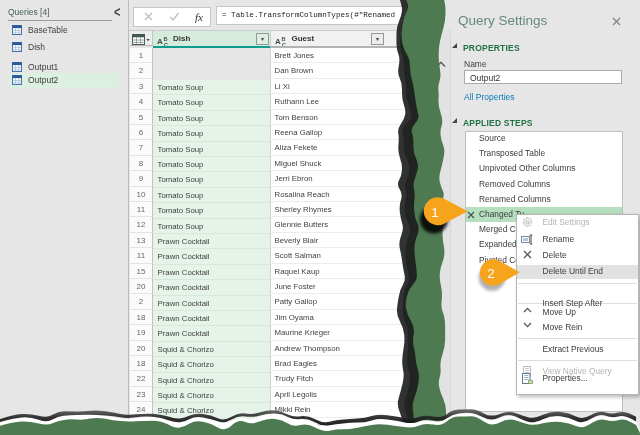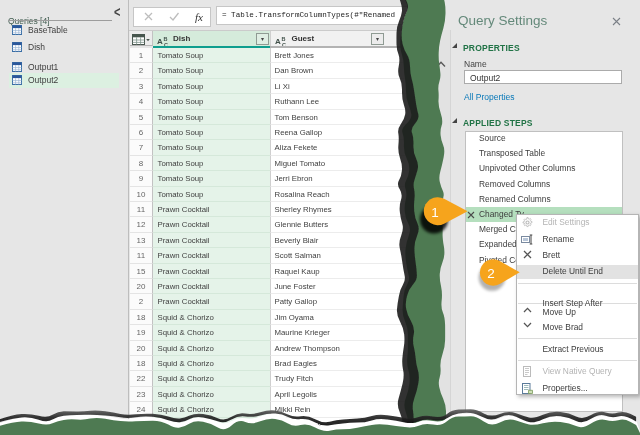--- a/index.html
+++ b/index.html
@@ -13,39 +13,39 @@
 .tri { position:absolute; left:452px; width:0; height:0; border-left:5px solid transparent; border-bottom:5px solid #444; }
 #nm-lbl { position:absolute; left:464px; top:59px; font-size:8.5px; color:#444; }
 #nm-box { position:absolute; left:464px; top:69.5px; width:158px; height:14.5px; background:#fff; border:1px solid #ababab; font-size:8.5px; color:#333; padding:2px 0 0 5px; }
 #allprops { position:absolute; left:464px; top:91.5px; font-size:8.5px; color:#0878b8; }
 #stepsbox { position:absolute; left:464.5px; top:130.5px; width:158px; height:281px; background:#fff; border:1px solid #c0c0c0; }
 .step { position:absolute; left:479px; width:140px; height:15.2px; font-size:8.4px; color:#3c3c3c; line-height:15.2px; white-space:nowrap; }
 #chgrow { position:absolute; left:465.5px; top:206.7px; width:156px; height:15.4px; background:#b5dfbe; }
 #chgx { position:absolute; left:466.5px; top:210.5px; line-height:0; }
 
 #lpanel { position:absolute; left:0; top:0; width:129px; height:435px; background:#e6e6e6; border-right:1px solid #bdbdbd; }
-#q-hdr { position:absolute; left:8px; top:16px; font-size:8.5px; color:#435e52; }
+#q-hdr { position:absolute; left:8px; top:7px; font-size:8.5px; color:#435e52; }
 #q-underline { position:absolute; left:8px; top:19.5px; width:104px; height:1px; background:#9d9d9d; }
 #q-collapse { position:absolute; left:114px; top:6px; font-size:11px; font-weight:bold; color:#444; transform:scaleY(1.3); }
 #q-sel { position:absolute; left:9px; top:73.4px; width:110px; height:14.3px; background:#dcf0e1; }
 .qitem { position:absolute; left:12px; height:14px; font-size:8.5px; color:#404040; display:flex; align-items:center; }
 .qico { margin-right:6px; display:inline-flex; }
 
 #fbtns { position:absolute; left:132.5px; top:6.5px; width:78px; height:20.5px; background:#fff; border:1px solid #c6c6c6; }
 .fb { position:absolute; top:6.5px; height:20.5px; display:flex; align-items:center; justify-content:center; }
 #fx-input { position:absolute; left:216px; top:6px; width:196px; height:19px; background:#fff; border:1px solid #c6c6c6; font-family:"Liberation Mono",monospace; font-size:7.6px; color:#222; line-height:17px; padding-left:5px; white-space:nowrap; overflow:hidden; }
 #selall { position:absolute; left:130px; top:30.5px; width:23px; height:15px; background:#ececec; border-right:1px solid #c2c2c2; border-bottom:1px solid #b5b5b5; }
 #hdr-dish { position:absolute; left:153px; top:30.5px; width:116.5px; height:15px; background:#d5ebdb; }
 #hdr-dish-ul { position:absolute; left:153px; top:45.5px; width:116.5px; height:2.5px; background:#0f9e8e; }
 #hdr-guest { position:absolute; left:269.5px; top:30.5px; width:142.5px; height:15px; background:#f1f1f1; border-left:1px solid #cfcfcf; }
 #hdr-guest-ul { position:absolute; left:269.5px; top:45.5px; width:142.5px; height:2.5px; background:#b3b3b3; }
 .hlbl { position:absolute; top:3.5px; font-size:8px; font-weight:bold; color:#333; }
 .fbox { position:absolute; top:33px; width:13px; height:11.5px; border:1px solid #8f9b93; font-size:6px; color:#444; text-align:center; line-height:10px; }
 .rnum { position:absolute; left:130px; width:23px; height:15.4px; background:#fbfbfb; border-right:1px solid #c2c2c2; border-bottom:1px solid #e4e4e4; font-size:8px; color:#666; text-align:center; line-height:15px; }
-.cdish { position:absolute; left:153px; width:116.5px; height:15.4px; background:#e5f3e9; border-bottom:1px solid #d5e8da; font-size:7.8px; color:#3f3f3f; line-height:15px; padding-left:4.5px; white-space:nowrap; }
+.cdish { position:absolute; left:153px; width:116.5px; height:15.4px; background:#e5f3e9; border-bottom:1px solid #d5e8da; font-size:7.8px; color:#3f3f3f; line-height:15px; padding-left:4.5px; white-space:nowrap;margin-top:32px; }
 .cguest { position:absolute; left:269.5px; width:142.5px; height:15.4px; background:#fff; border-left:1px solid #cfcfcf; border-bottom:1px solid #ececec; font-size:7.8px; color:#3f3f3f; line-height:15px; padding-left:4px; white-space:nowrap; }
 
 #menu { position:absolute; left:516px; top:213.5px; width:123px; height:181px; background:#fff; border:1px solid #b5b5b5; box-shadow:2px 2px 4px rgba(0,0,0,.28); }
 .mitem { position:absolute; left:516px; width:122px; height:15px; font-size:8.4px; line-height:15px; white-space:nowrap; }
 .mico { position:absolute; left:5px; top:2px; width:12px; display:inline-flex; justify-content:center; }
 .mlbl { position:absolute; left:26.5px; }
 #m-hl { position:absolute; left:517px; top:264.5px; width:121px; height:14.5px; background:#e2e2e2; }
 .msep { position:absolute; left:518px; width:119px; height:1px; background:#dcdcdc; }
 #tear { position:absolute; inset:0; pointer-events:none; }
 </style></head>
@@ -185,21 +185,21 @@
 <div class="cdish" style="top:109.6px">Tomato Soup</div>
 <div class="cguest" style="top:109.6px">Tom Benson</div>
 <div class="rnum" style="top:125.0px">6</div>
 <div class="cdish" style="top:125.0px">Tomato Soup</div>
 <div class="cguest" style="top:125.0px">Reena Gallop</div>
 <div class="rnum" style="top:140.4px">7</div>
 <div class="cdish" style="top:140.4px">Tomato Soup</div>
 <div class="cguest" style="top:140.4px">Aliza Fekete</div>
 <div class="rnum" style="top:155.8px">8</div>
 <div class="cdish" style="top:155.8px">Tomato Soup</div>
-<div class="cguest" style="top:155.8px">Miguel Tomato</div>
+<div class="cguest" style="top:155.8px">Miguel Shuck</div>
 <div class="rnum" style="top:171.2px">9</div>
 <div class="cdish" style="top:171.2px">Tomato Soup</div>
 <div class="cguest" style="top:171.2px">Jerri Ebron</div>
 <div class="rnum" style="top:186.6px">10</div>
 <div class="cdish" style="top:186.6px">Tomato Soup</div>
 <div class="cguest" style="top:186.6px">Rosalina Reach</div>
 <div class="rnum" style="top:202.0px">11</div>
 <div class="cdish" style="top:202.0px">Prawn Cocktail</div>
 <div class="cguest" style="top:202.0px">Sherley Rhymes</div>
 <div class="rnum" style="top:217.4px">12</div>
@@ -269,21 +269,21 @@
       </svg>
     </span>
     <span class="mlbl">Rename</span>
   </div>
 <div class="mitem" style="top:248.0px;color:#3c3c3c">
     <span class="mico">
       <svg width="9" height="9" viewBox="0 0 9 9">
         <path d="M1 1l7 7M8 1L1 8" stroke="#555" stroke-width="1.3"></path>
       </svg>
     </span>
-    <span class="mlbl">Brett</span>
+    <span class="mlbl">Delete</span>
   </div>
 <div class="mitem" style="top:264.0px;color:#3c3c3c">
     <span class="mlbl">Delete Until End</span>
   </div>
 <div class="mitem" style="top:296px;color:#3c3c3c">
     <span class="mlbl">Insert Step After</span>
   </div>
 <div class="mitem" style="top:305.0px;color:#3c3c3c">
     <span class="mico">
       <svg width="9" height="6" viewBox="0 0 9 6">
@@ -291,35 +291,35 @@
       </svg>
     </span>
     <span class="mlbl">Move Up</span>
   </div>
 <div class="mitem" style="top:320.0px;color:#3c3c3c">
     <span class="mico">
       <svg width="9" height="6" viewBox="0 0 9 6">
         <path d="M1 1l3.5 3.6L8 1" stroke="#555" stroke-width="1.3" fill="none"></path>
       </svg>
     </span>
-    <span class="mlbl">Move Brad</span>
+    <span class="mlbl">Move Rein</span>
   </div>
 <div class="mitem" style="top:341.5px;color:#3c3c3c">
     <span class="mlbl">Extract Previous</span>
   </div>
 <div class="mitem" style="top:363.5px;color:#b4b4b4">
     <span class="mico">
       <svg width="10" height="11" viewBox="0 0 10 11">
         <rect x="1.5" y="0.5" width="7" height="10" fill="none" stroke="#bbb"></rect>
         <path d="M3 2.5h4M3 4.5h4M3 6.5h4M3 8.5h2.5" stroke="#bbb" stroke-width=".8"></path>
       </svg>
     </span>
     <span class="mlbl">View Native Query</span>
   </div>
-<div class="mitem" style="top:381px;color:#3c3c3c">
+<div class="mitem" style="top:371px;color:#3c3c3c">
     <span class="mico">
       <svg width="11" height="11" viewBox="0 0 11 11">
         <rect x="0.5" y="0.5" width="7.5" height="10" fill="#fff" stroke="#5b7b9a"></rect>
         <path d="M2 2.5h4.5M2 4.5h4.5M2 6.5h4.5" stroke="#8aa" stroke-width=".8"></path>
         <path d="M6.5 10.5v-3.2h4v3.2z" fill="#cfe0b8" stroke="#7a9a5a" stroke-width=".8"></path>
       </svg>
     </span>
     <span class="mlbl">Properties...</span>
   </div>
 

